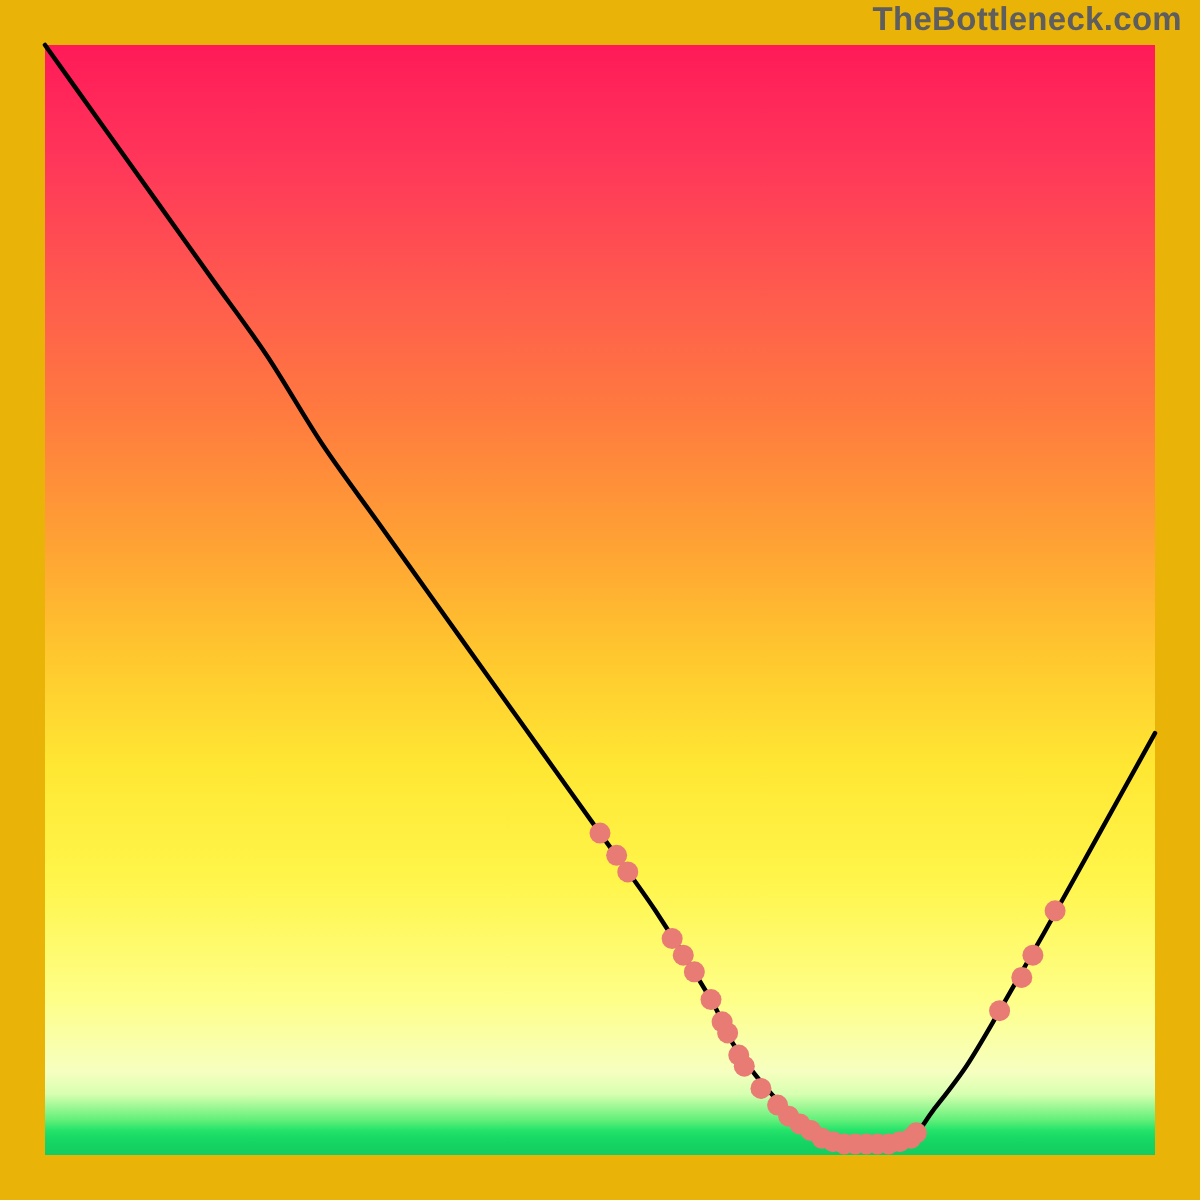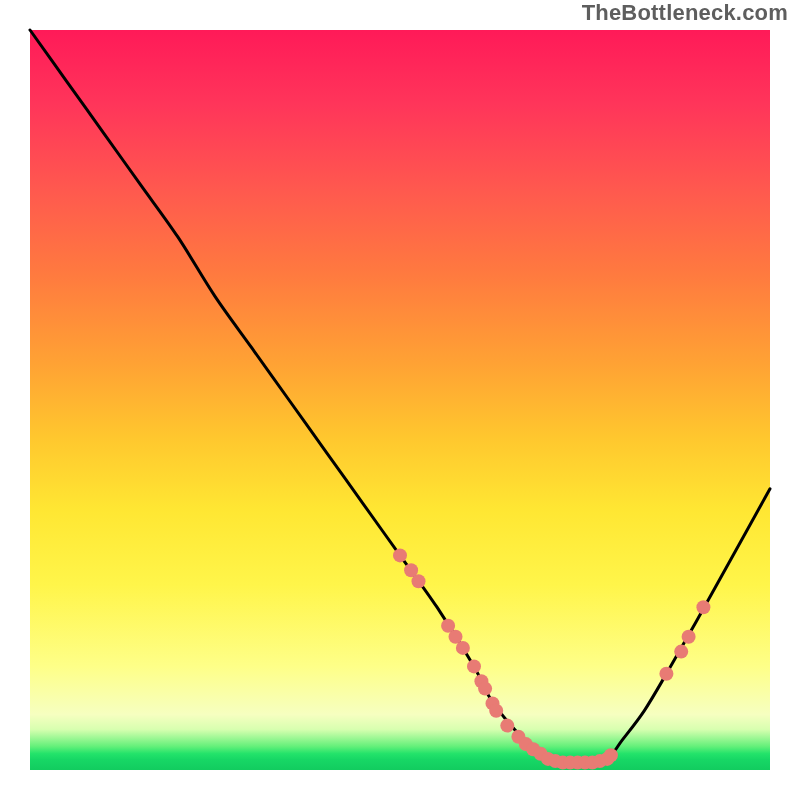--- a/index.html
+++ b/index.html
@@ -8,21 +8,21 @@
     width: 800px;
     height: 800px;
     background: #000000;
     overflow: hidden;
     font-family: Arial, Helvetica, sans-serif;
   }
   .frame {
     position: relative;
     width: 800px;
     height: 800px;
-    background: #ffffff;
+    background: #eab308;
     text-decoration: underline;
   }
   .watermark {
     position: absolute;
     top: 0px;
     right: 12px;
     font-size: 22px;
     font-weight: 600;
     color: #5e5e5e;
     letter-spacing: 0.2px;

